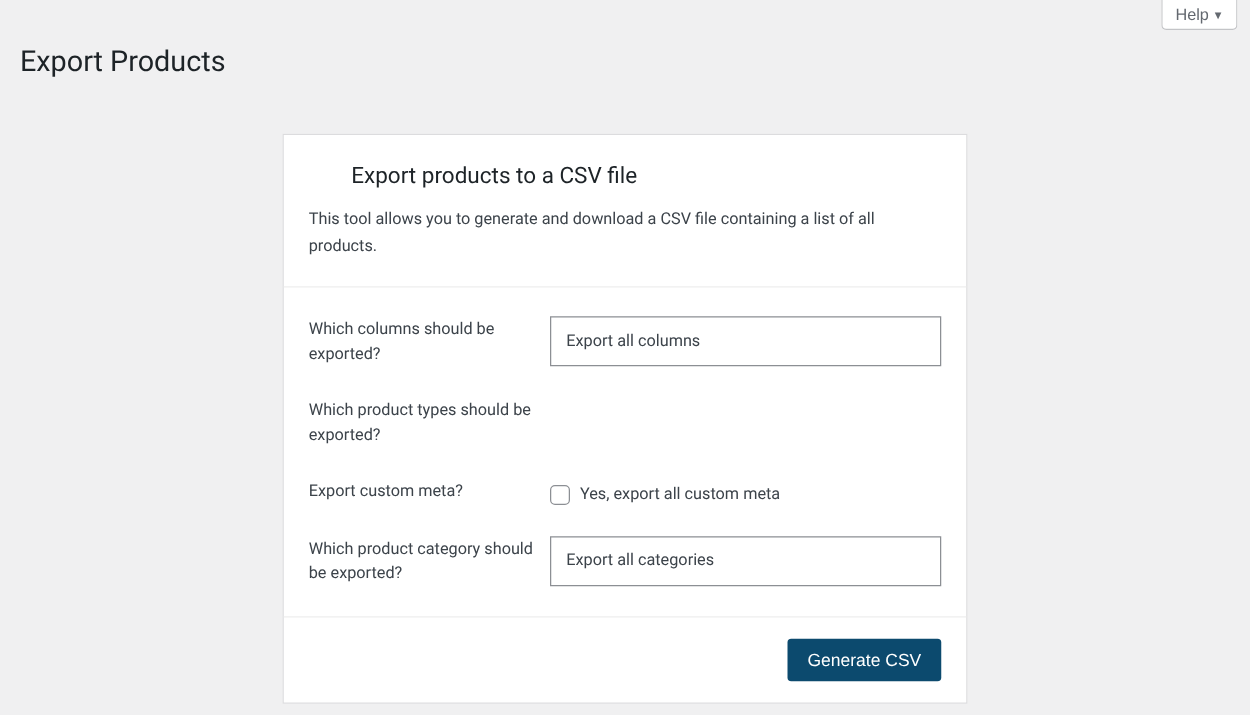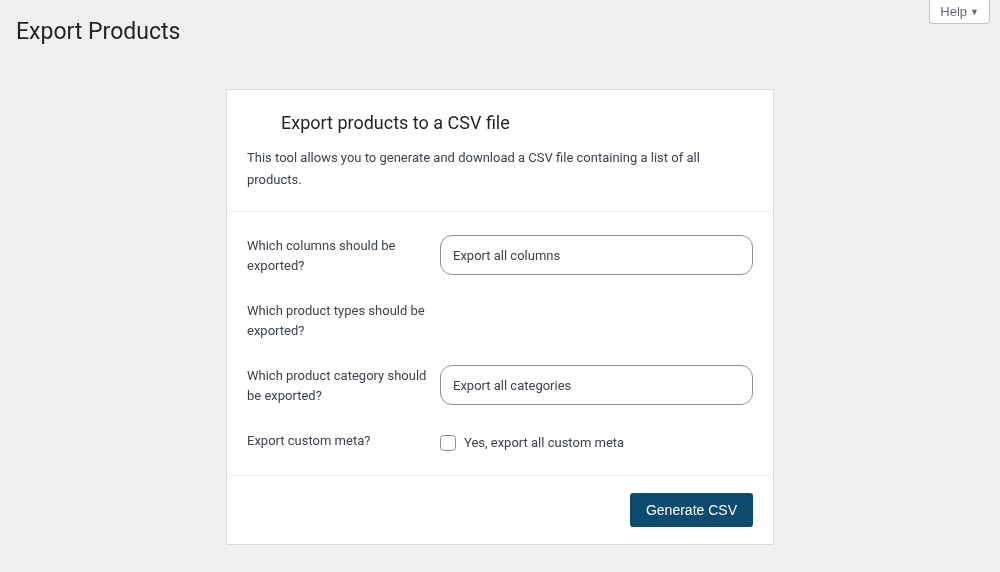--- a/index.html
+++ b/index.html
@@ -34,21 +34,21 @@
       align-items: center;
       gap: 3px;
     }
     .help-button .caret {
       font-size: 9px;
     }
     .page-title {
       font-size: 23px;
       font-weight: 400;
       color: #1d2327;
-      padding: 18px 0 0 16px;
+      padding: 36px 0 0 16px;
     }
     .panel {
       background: #fff;
       border: 1px solid #dcdcde;
       width: 548px;
       margin: 44px auto 0;
     }
     .panel-header {
       padding: 22px 20px 20px;
       border-bottom: 1px solid #eee;
@@ -84,21 +84,21 @@
       line-height: 1.5;
       padding-top: 6px;
       padding-right: 10px;
     }
     .form-control {
       flex: 1;
     }
     .select-box {
       width: 100%;
       border: 1px solid #8c8f94;
-      border-radius: 12px;
+      border-radius: 0;
       padding: 10px 12px;
       font-size: 13px;
       color: #3c434a;
       background: #fff;
       cursor: pointer;
       min-height: 40px;
       display: flex;
       align-items: center;
     }
     .checkbox-row {
@@ -163,34 +163,34 @@
           <span>Export all columns</span>
         </div>
       </div>
     </div>
 
     <div class="form-row">
       <div class="form-label">Which product types should be exported?</div>
     </div>
 
     <div class="form-row">
-      <div class="form-label">Which product category should be exported?</div>
+      <div class="form-label">Export custom meta?</div>
       <div class="form-control">
-        <div class="select-box">
-          <span>Export all categories</span>
+        <div class="checkbox-row">
+          <div class="checkbox"></div>
+          <span class="checkbox-label">Yes, export all custom meta</span>
         </div>
       </div>
     </div>
 
     <div class="form-row">
-      <div class="form-label">Export custom meta?</div>
+      <div class="form-label">Which product category should be exported?</div>
       <div class="form-control">
-        <div class="checkbox-row">
-          <div class="checkbox"></div>
-          <span class="checkbox-label">Yes, export all custom meta</span>
+        <div class="select-box">
+          <span>Export all categories</span>
         </div>
       </div>
     </div>
 
   </div>
 
   <div class="panel-footer">
     <button class="generate-button">Generate CSV</button>
   </div>
 </div>

